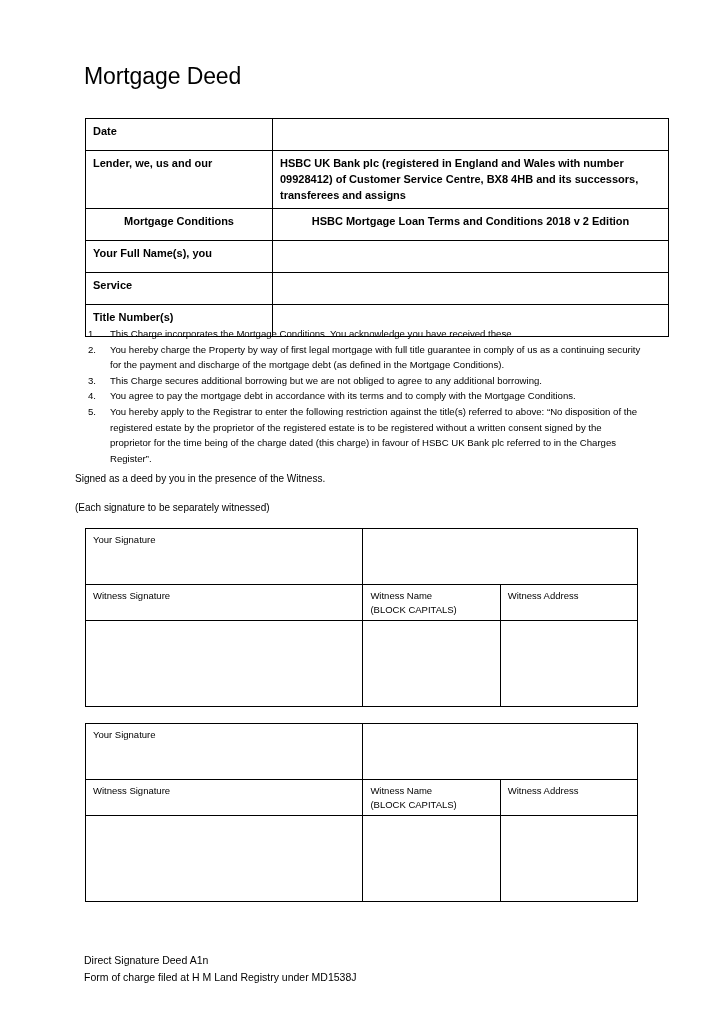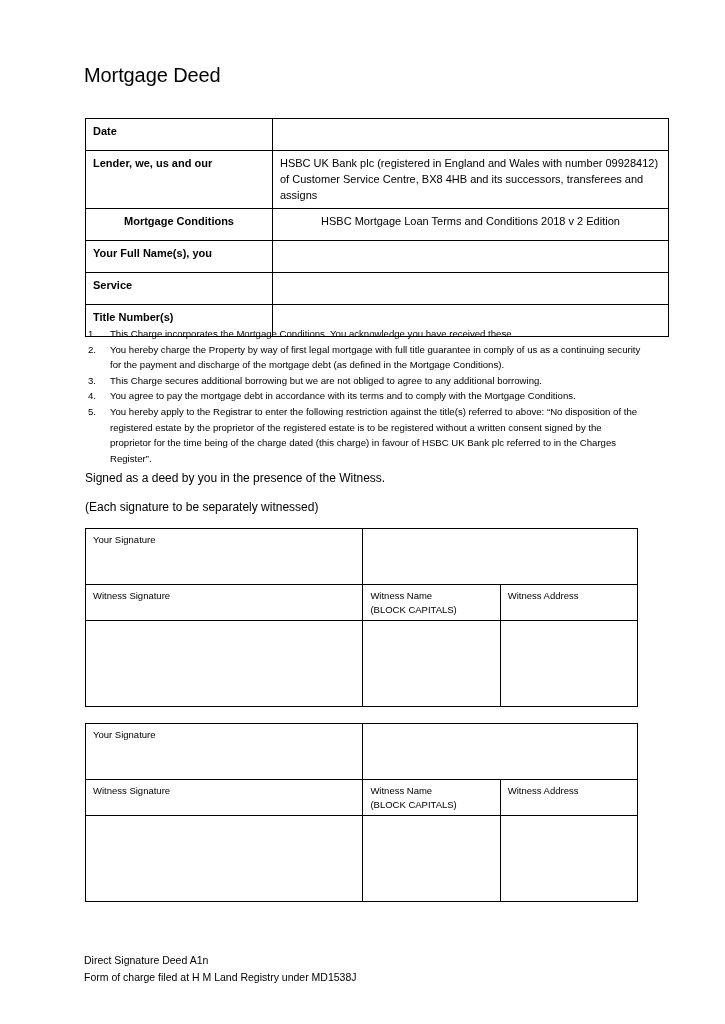--- a/index.html
+++ b/index.html
@@ -23,42 +23,42 @@
     height: 1024px;
     background: #fff;
     overflow: hidden;
   }
 
   
   .doc-title {
     position: absolute;
     left: 84px;
     top: 64px;
-    font-size: 20px;
+    font-size: 23px;
     font-weight: 400;
     letter-spacing: -0.1px;
     line-height: 1.1;
     white-space: nowrap;
   }
 
   
   table.doc-table {
     position: absolute;
     border-collapse: collapse;
     table-layout: fixed;
     font-size: 11px;
     line-height: 1.45;
   }
   table.doc-table td {
     border: 1.1px solid #000;
     vertical-align: top;
     padding: 5px 7px 4px 7px;
   }
   .lbl { font-weight: bold; }
-  .val { font-weight: normal; }
+  .val { font-weight: bold; }
 
   
   #details-table {
     left: 85px;
     top: 118px;
     width: 553px;
   }
   #details-table td.c1 { width: 172px; }
   #details-table td.c2 { width: 381px; }
   #details-table tr.r-date td      { height: 22px; }
@@ -86,22 +86,22 @@
     position: absolute;
     left: 3px;
     top: 0;
     width: 18px;
     text-align: left;
   }
 
   
   .stmt {
     position: absolute;
-    left: 85px;
-    font-size: 12px;
+    left: 75px;
+    font-size: 10px;
     line-height: 15.6px;
     white-space: nowrap;
   }
   #stmt-signed  { top: 471px; }
   #stmt-witness { top: 500px; }
 
   
   table.sig-table {
     left: 85px;
     width: 553px;

